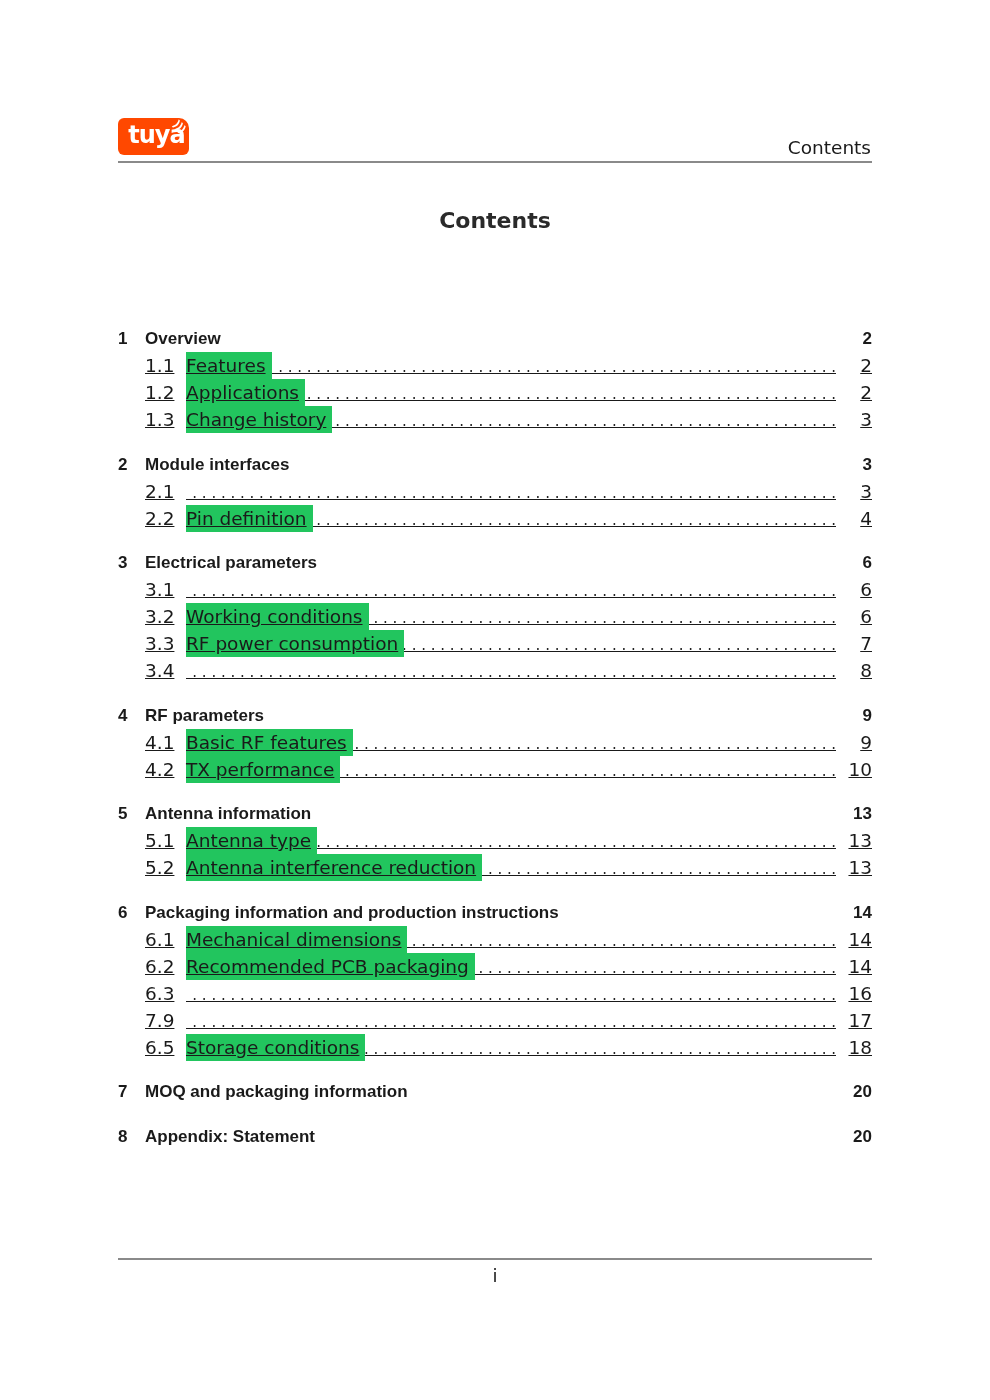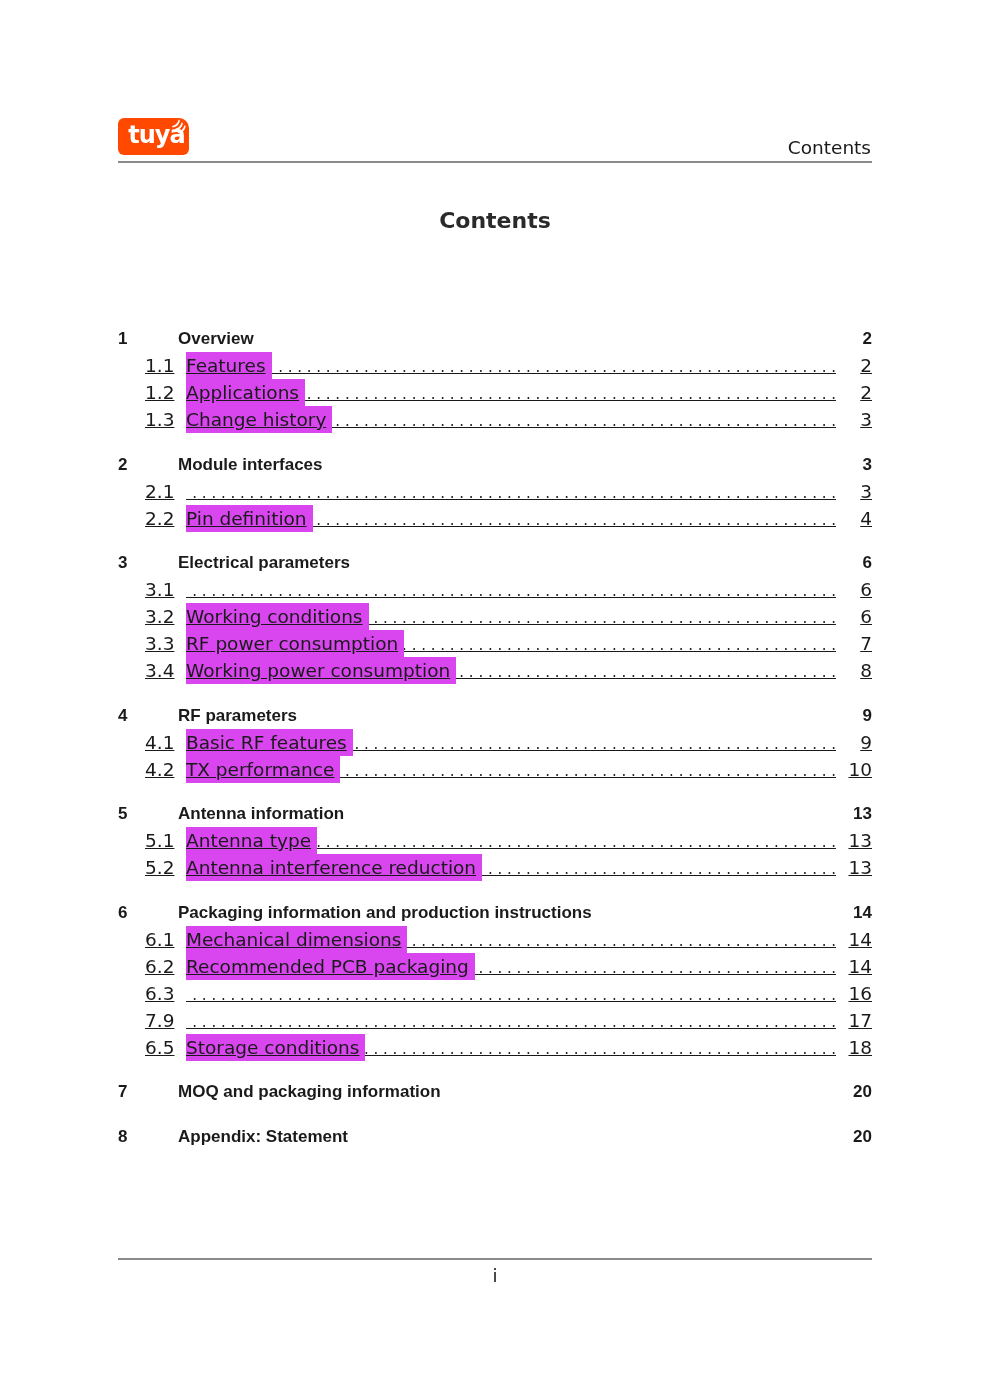--- a/index.html
+++ b/index.html
@@ -29,23 +29,23 @@
       font-family: "DejaVu Sans", sans-serif; font-weight: bold; font-size: 22px; color: #2a2a2a;
     }
     .toc { position: absolute; left: 118px; top: 325px; width: 754px; }
     .sec { margin-bottom: 17.5px; }
     .row {
       position: relative; height: 27px; line-height: 27px; display: flex; align-items: baseline;
     }
     .row.chapter { font-family: "Liberation Sans", sans-serif; font-weight: bold; font-size: 17px; }
     .row.sub { font-size: 18.5px; text-decoration: underline; }
     .chap-num { width: 27px; flex: none; }
-    .chap-title { flex: 1; margin-left: 33px; }
+    .chap-title { flex: 1; }
     .sub-num { width: 41px; flex: none; margin-left: 27px; }
-    .sub-title { flex: none; white-space: nowrap; padding-right: 6px; background: #d946ef; }
+    .sub-title { flex: none; white-space: nowrap; padding-right: 6px; background: #22c55e; }
     .leader {
       flex: 1; overflow: hidden; white-space: nowrap; letter-spacing: 0;
       direction: rtl; text-align: left; color: #222; font-size: 15px;
     }
     .page { width: 36px; flex: none; text-align: right; }
     .footer-rule {
       position: absolute; left: 118px; top: 1258px; width: 754px; height: 1.5px; background: #8a8a8a;
     }
     .page-number {
       position: absolute; left: 0; width: 990px; top: 1265px; text-align: center; font-size: 18px;
@@ -125,21 +125,20 @@
         <span class="page">6</span>
       </div>
       <div class="row sub">
         <span class="sub-num">3.3</span>
         <span class="sub-title">RF power consumption</span>
         <span class="leader"> . . . . . . . . . . . . . . . . . . . . . . . . . . . . . . . . . . . . . . . . . . . . . . . . . . . . . . . . . . . . . . . . . . . . . . . . . . . . . . . .</span>
         <span class="page">7</span>
       </div>
       <div class="row sub">
         <span class="sub-num">3.4</span>
-        <span class="sub-title">Working power consumption</span>
         <span class="leader"> . . . . . . . . . . . . . . . . . . . . . . . . . . . . . . . . . . . . . . . . . . . . . . . . . . . . . . . . . . . . . . . . . . . . . . . . . . . . . . . .</span>
         <span class="page">8</span>
       </div>
     </div>
     <div class="sec">
       <div class="row chapter">
         <span class="chap-num">4</span>
         <span class="chap-title">RF parameters</span>
         <span class="page">9</span>
       </div>

